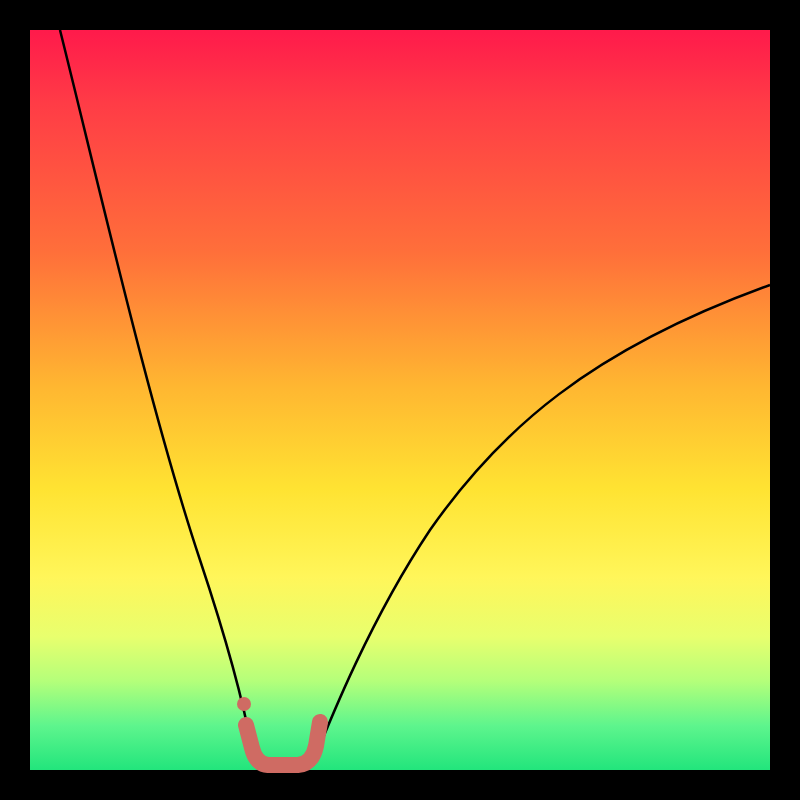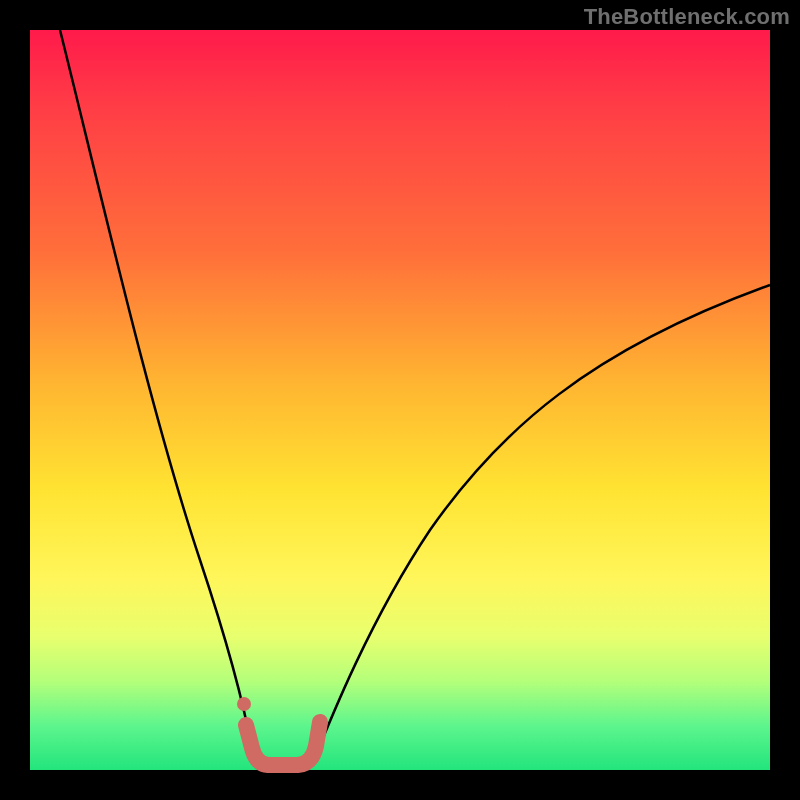--- a/index.html
+++ b/index.html
@@ -55,21 +55,20 @@
     top: 30px;
     width: 740px;
     height: 740px;
     overflow: visible;
   }
 </style>
 </head>
 <body>
 
 <div class="frame">
-  <div class="watermark">TheBottleneck.com</div>
   <div class="plot"></div>
 
   <svg class="overlay" viewBox="0 0 740 740">
 
     <path d="M 30 0
          C 70 160, 120 380, 170 530
          C 200 620, 215 680, 222 720
          L 228 735" fill="none" stroke="#000" stroke-width="2.5"></path>
 
     <path d="M 282 735

